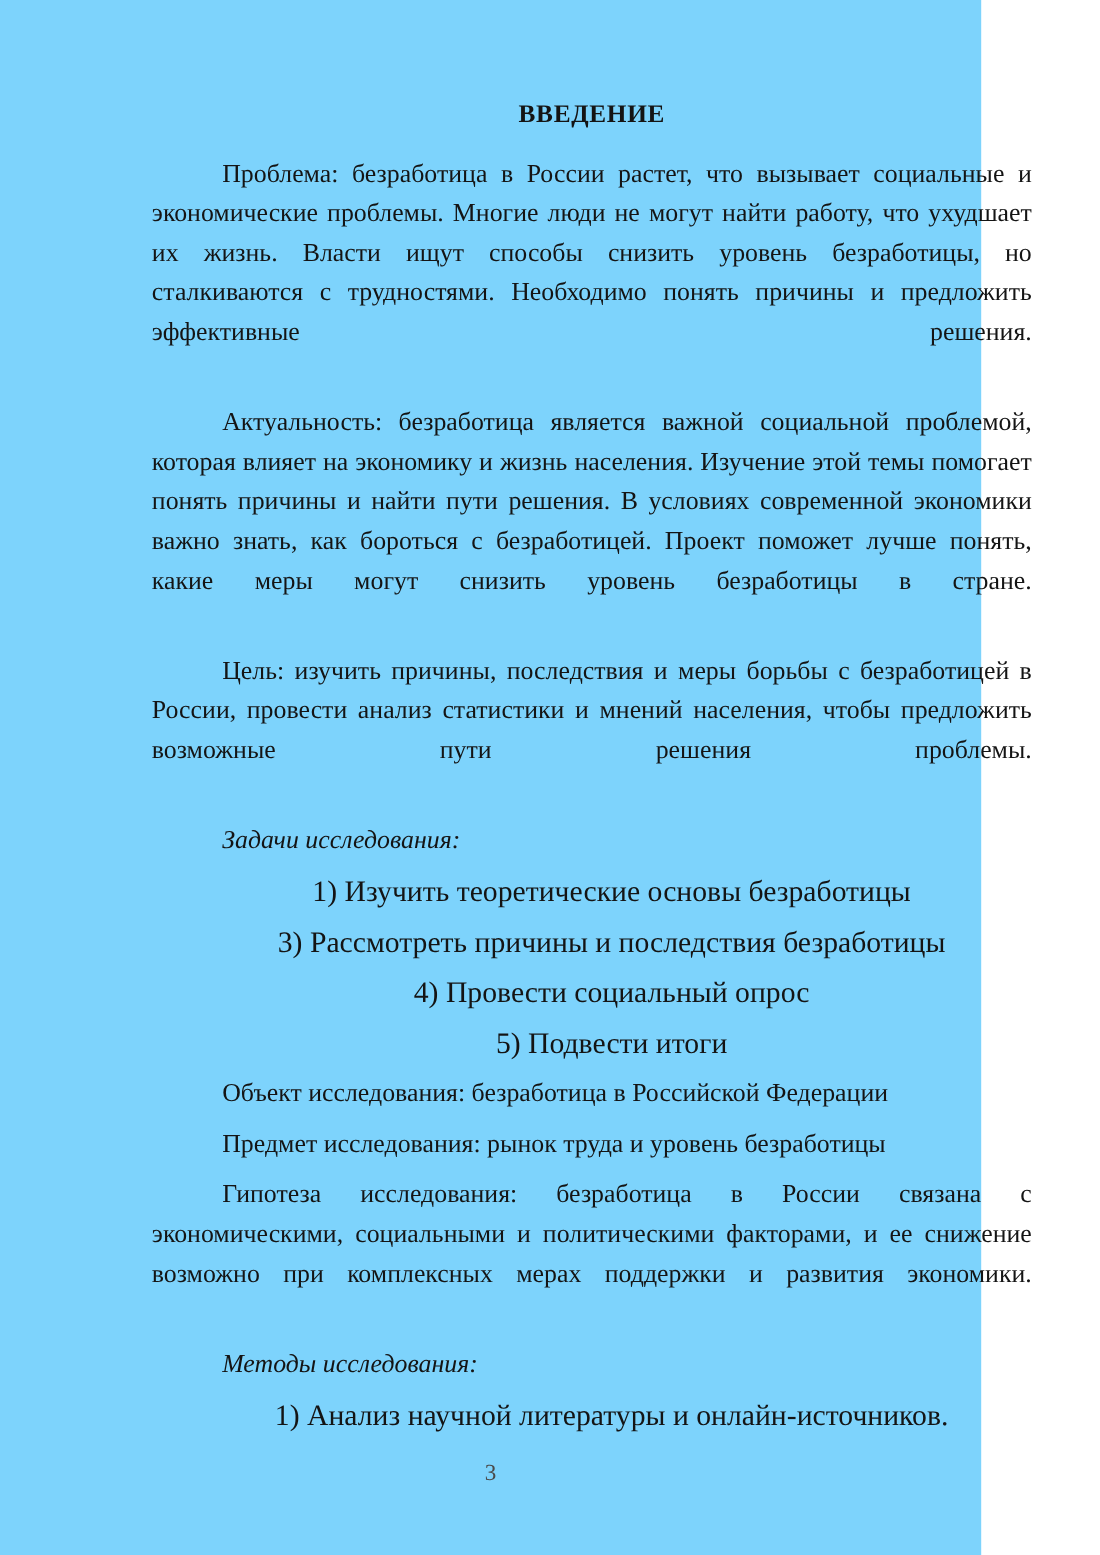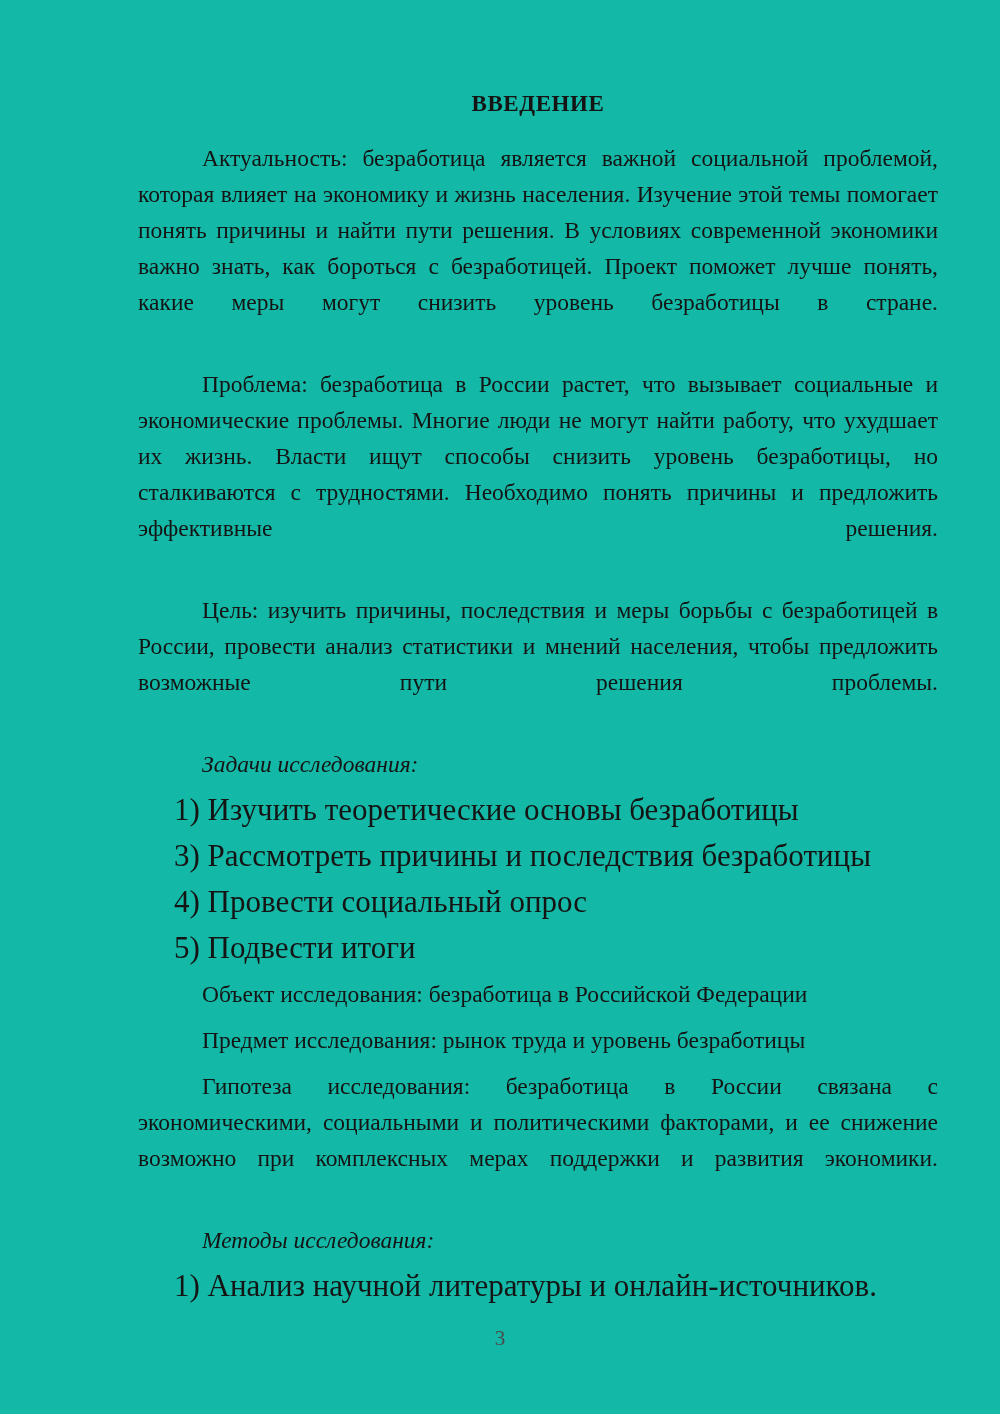--- a/index.html
+++ b/index.html
@@ -15,23 +15,23 @@
     overflow: hidden;
     font-family: "Liberation Serif", "DejaVu Serif", serif;
     color: #141414;
     -webkit-font-smoothing: antialiased;
   }
 
   .page {
     position: absolute;
     top: 0;
     left: 0;
-    width: 1000px;
+    width: 892px;
     height: 1414px;
-    background: #14b8a6;
+    background: #7dd3fc;
     box-sizing: border-box;
   }
 
   .content {
     position: absolute;
     left: 138px;
     top: 90px;
     width: 800px;
   }
 
@@ -70,23 +70,23 @@
     font-style: italic;
   }
 
   .list {
     list-style: none;
     margin: 0 0 10px 0;
     padding: 0;
   }
 
   .list-item {
-    font-size: 31px;
+    font-size: 27px;
     line-height: 36px;
-    text-align: left;
+    text-align: center;
     margin: 0 0 10px 0;
     padding-left: 36px;
     text-indent: -36px;
     margin-left: 36px;
   }
 
   .single-line {
     font-size: 23.5px;
     line-height: 36px;
     text-align: left;
@@ -107,23 +107,23 @@
 </style>
 </head>
 <body>
 
 <div class="page">
 
   <div class="content">
 
     <h1 class="doc-title">ВВЕДЕНИЕ</h1>
 
+    <p class="para">Проблема: безработица в России растет, что вызывает социальные и экономические проблемы. Многие люди не могут найти работу, что ухудшает их жизнь. Власти ищут способы снизить уровень безработицы, но сталкиваются с трудностями. Необходимо понять причины и предложить эффективные решения.</p>
+
     <p class="para">Актуальность: безработица является важной социальной проблемой, которая влияет на экономику и жизнь населения. Изучение этой темы помогает понять причины и найти пути решения. В условиях современной экономики важно знать, как бороться с безработицей. Проект поможет лучше понять, какие меры могут снизить уровень безработицы в стране.</p>
-
-    <p class="para">Проблема: безработица в России растет, что вызывает социальные и экономические проблемы. Многие люди не могут найти работу, что ухудшает их жизнь. Власти ищут способы снизить уровень безработицы, но сталкиваются с трудностями. Необходимо понять причины и предложить эффективные решения.</p>
 
     <p class="para">Цель: изучить причины, последствия и меры борьбы с безработицей в России, провести анализ статистики и мнений населения, чтобы предложить возможные пути решения проблемы.</p>
 
     <p class="lead">Задачи исследования:</p>
 
     <ul class="list">
       <li class="list-item">1) Изучить теоретические основы безработицы</li>
       <li class="list-item">3) Рассмотреть причины и последствия безработицы</li>
       <li class="list-item">4) Провести социальный опрос</li>
       <li class="list-item">5) Подвести итоги</li>

